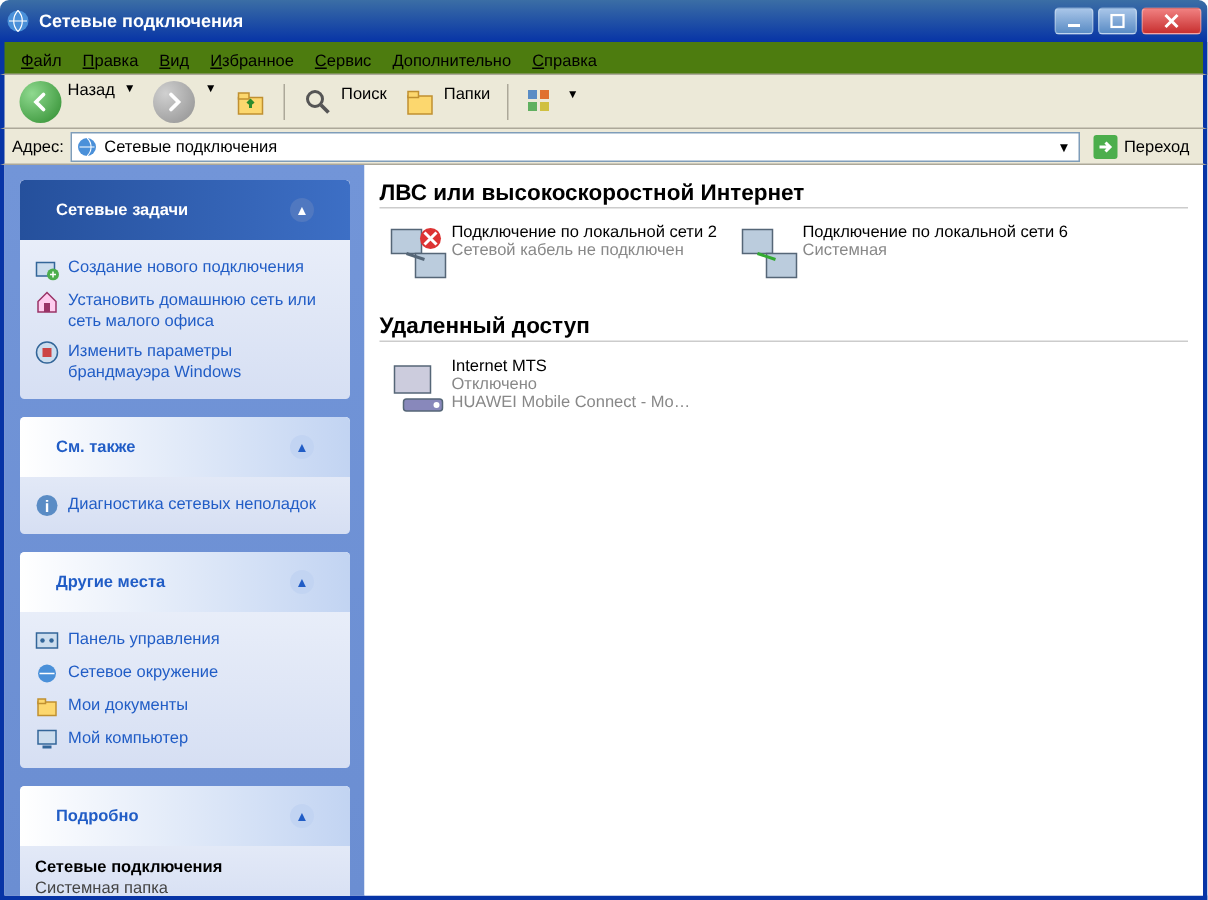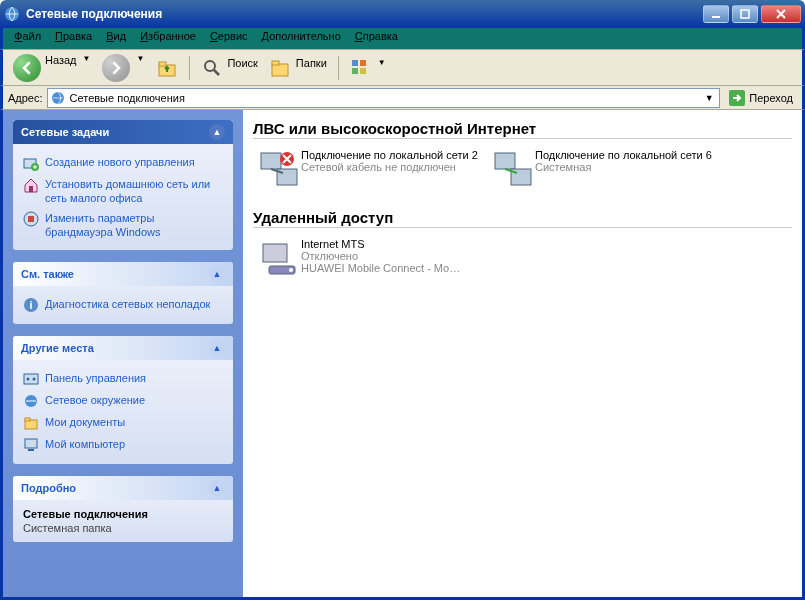--- a/index.html
+++ b/index.html
@@ -6,42 +6,42 @@
 body { font-family: Tahoma, sans-serif; font-size: 11px; background: #fff; width: 805px; height: 600px; overflow: hidden; }
 
 .titlebar { height: 28px; background: linear-gradient(to bottom, #3b6ea5, #0734a6); display: flex; align-items: center; padding: 0 4px; color: #fff; border-radius: 6px 6px 0 0; }
 .titlebar .icon { width: 16px; height: 16px; margin-right: 6px; }
 .titlebar .title { flex: 1; font-size: 12px; font-weight: bold; }
 .winbtns { display: flex; gap: 3px; }
 .winbtn { width: 26px; height: 18px; border-radius: 3px; display: flex; align-items: center; justify-content: center; border: 1px solid rgba(255,255,255,0.3); }
 .winbtn.min, .winbtn.max { background: linear-gradient(to bottom, #a8c5e8, #5a8cc5); }
 .winbtn.close { background: linear-gradient(to bottom, #f08080, #c83030); width: 40px; }
 
-.menubar { height: 22px; background: #0f766e; border-bottom: 1px solid #aca899; display: flex; align-items: flex-start; padding: 0 4px; border-left: 3px solid #0734a6; border-right: 3px solid #0734a6; }
+.menubar { height: 22px; background: #4d7c0f; border-bottom: 1px solid #aca899; display: flex; align-items: flex-end; padding: 0 4px; border-left: 3px solid #0734a6; border-right: 3px solid #0734a6; }
 .menubar .mi { padding: 2px 7px; cursor: default; }
 .menubar .mi u { text-decoration: underline; }
 
 .toolbar { height: 36px; background: #ece9d8; border-bottom: 1px solid #aca899; display: flex; align-items: center; padding: 0 6px; gap: 4px; border-left: 3px solid #0734a6; border-right: 3px solid #0734a6; }
 .tbtn { display: flex; align-items: flex-start; gap: 4px; padding: 2px 4px; border-radius: 3px; }
 .navbtn { width: 28px; height: 28px; border-radius: 50%; background: radial-gradient(circle at 30% 30%, #8fd98f, #2d8b2d); display: flex; align-items: center; justify-content: center; }
 .navbtn.fwd { background: radial-gradient(circle at 30% 30%, #d0d0d0, #909090); }
 .sep { width: 1px; height: 24px; background: #aca899; margin: 0 3px; }
 .small-arrow { font-size: 8px; color: #000; margin-left: 2px; }
 
 .addrbar { height: 24px; background: #ece9d8; border-bottom: 1px solid #aca899; display: flex; align-items: center; padding: 0 5px; gap: 4px; border-left: 3px solid #0734a6; border-right: 3px solid #0734a6; }
 .addr-input { flex: 1; height: 20px; border: 1px solid #7f9db9; background: #fff; display: flex; align-items: center; padding: 0 2px; }
 .addr-input .txt { flex: 1; padding: 0 4px; }
 .addr-dd { width: 16px; text-align: center; font-size: 9px; }
 .gobtn { display: flex; align-items: center; gap: 3px; padding: 2px 4px; }
 
 .body { display: flex; height: 490px; border-left: 3px solid #0734a6; border-right: 3px solid #0734a6; border-bottom: 3px solid #0734a6; }
 
 .sidebar { width: 240px; background: linear-gradient(to bottom, #7295d8, #6b8ed2); padding: 10px; overflow: auto; }
 .panel { background: linear-gradient(to bottom, #eff3fb, #d6dff3); border-radius: 3px; margin-bottom: 12px; overflow: hidden; }
-.panel-hdr { background: linear-gradient(to right, #fff, #c2d4f2); height: 24px; display: flex; align-items: center; padding: 0 8px; font-weight: bold; color: #215dc6; border-radius: 3px 3px 0 0; }
+.panel-hdr { background: linear-gradient(to right, #fff, #c2d4f2); height: 40px; display: flex; align-items: center; padding: 0 24px; font-weight: bold; color: #215dc6; border-radius: 3px 3px 0 0; }
 .panel.dark .panel-hdr { background: linear-gradient(to right, #25509c, #3d6fc5); color: #fff; }
 .panel-hdr .caret { margin-left: auto; width: 16px; height: 16px; border-radius: 50%; background: #c2d4f2; display: flex; align-items: center; justify-content: center; font-size: 9px; color: #215dc6; }
 .panel.dark .panel-hdr .caret { background: #5078c0; color: #fff; }
 .panel-body { padding: 8px 10px; }
 .panel-body .link { display: flex; align-items: flex-start; gap: 6px; color: #215dc6; padding: 3px 0; cursor: pointer; line-height: 14px; }
 .panel-body .link .ico { width: 16px; height: 16px; flex-shrink: 0; }
 .panel-body .detail-t { font-weight: bold; color: #000; }
 .panel-body .detail-s { color: #444; margin-top: 2px; }
 
 .content { flex: 1; background: #fff; padding: 6px 10px; overflow: auto; }
@@ -175,21 +175,21 @@
       </div>
       <div class="panel-body">
         <div class="link">
             <span class="ico">
               <svg viewBox="0 0 16 16">
                 <rect x="1" y="4" width="12" height="9" fill="#cde" stroke="#369"></rect>
                 <circle cx="12" cy="12" r="4" fill="#4cae4c"></circle>
                 <path d="M12 10v4M10 12h4" stroke="#fff"></path>
               </svg>
             </span>
-            <span>Создание нового управления</span>
+            <span>Создание нового подключения</span>
           </div>
         <div class="link">
             <span class="ico">
               <svg viewBox="0 0 16 16">
                 <path d="M2 8l6-6 6 6v7h-12z" fill="#fce" stroke="#936"></path>
                 <rect x="6" y="9" width="4" height="6" fill="#936"></rect>
               </svg>
             </span>
             <span>Установить домашнюю сеть или сеть малого офиса</span>
           </div>

